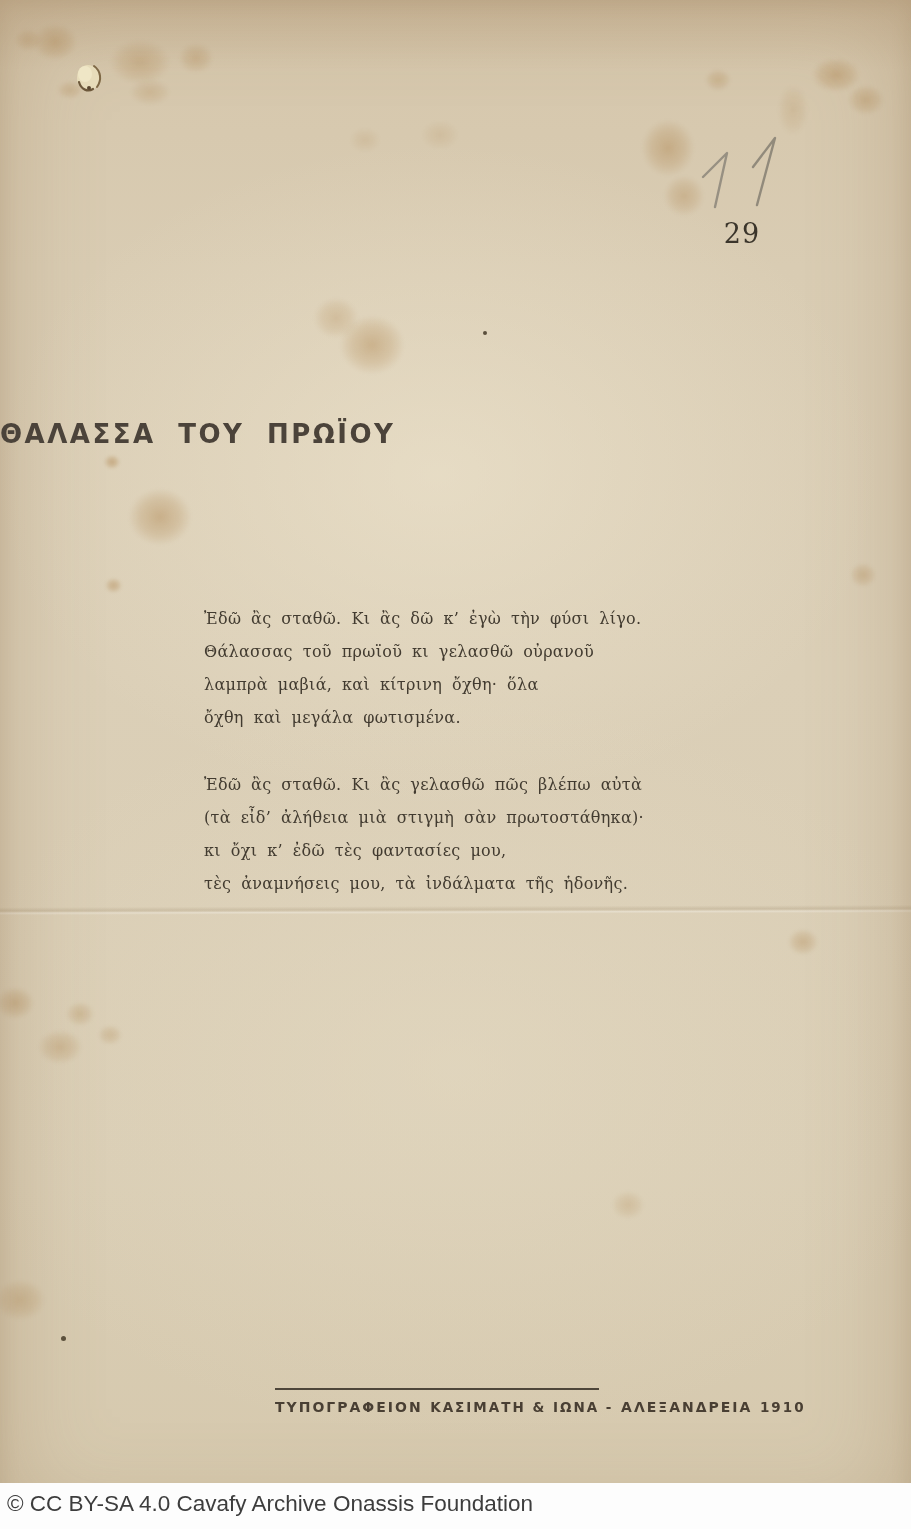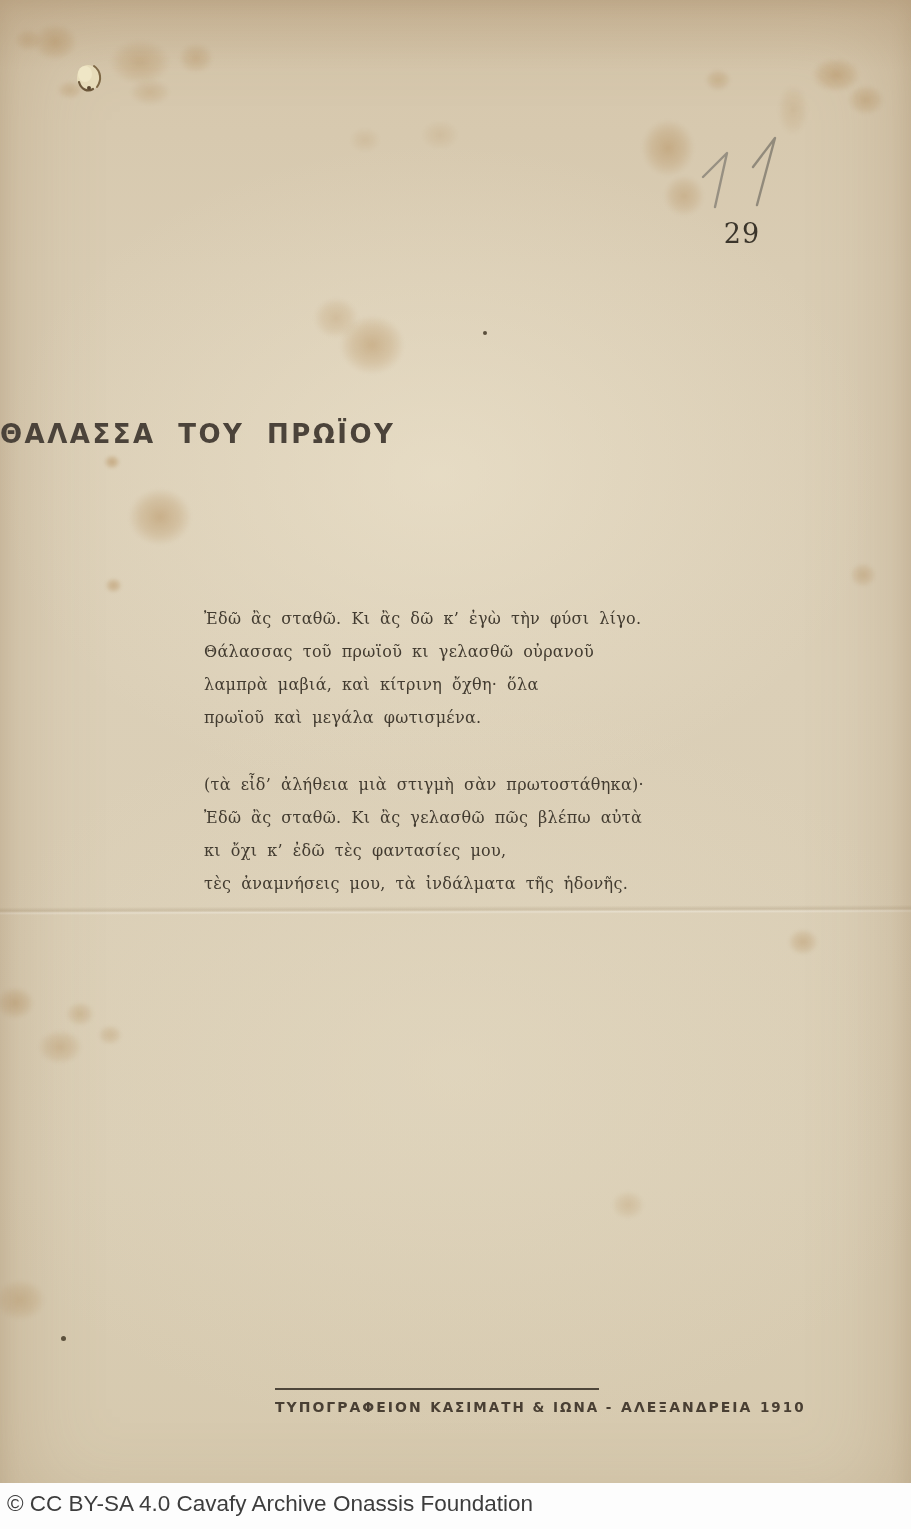--- a/index.html
+++ b/index.html
@@ -125,26 +125,26 @@
   </svg>
 
   <div id="pagenum">29</div>
 
   <div id="title">ΘΑΛΑΣΣΑ ΤΟΥ ΠΡΩΪΟΥ</div>
 
   <div id="stanza1" class="stanza">
     <div>Ἐδῶ ἂς σταθῶ. Κι ἂς δῶ κ’ ἐγὼ τὴν φύσι λίγο.</div>
     <div>Θάλασσας τοῦ πρωϊοῦ κι γελασθῶ οὐρανοῦ</div>
     <div>λαμπρὰ μαβιά, καὶ κίτρινη ὄχθη· ὅλα</div>
-    <div>πρωϊοῦ καὶ μεγάλα φωτισμένα.</div>
+    <div>ὄχθη καὶ μεγάλα φωτισμένα.</div>
   </div>
 
   <div id="stanza2" class="stanza">
+    <div>Ἐδῶ ἂς σταθῶ. Κι ἂς γελασθῶ πῶς βλέπω αὐτὰ</div>
     <div>(τὰ εἶδ’ ἀλήθεια μιὰ στιγμὴ σὰν πρωτοστάθηκα)·</div>
-    <div>Ἐδῶ ἂς σταθῶ. Κι ἂς γελασθῶ πῶς βλέπω αὐτὰ</div>
     <div>κι ὄχι κ’ ἐδῶ τὲς φαντασίες μου,</div>
     <div>τὲς ἀναμνήσεις μου, τὰ ἰνδάλματα τῆς ἡδονῆς.</div>
   </div>
 
   <div id="imprint">
     <span class="sm">ΤΥΠΟΓΡΑΦΕΙΟΝ</span>
     <span class="lg">ΚΑΣΙΜΑΤΗ &amp; ΙΩΝΑ -</span>
     <span class="sm">ΑΛΕΞΑΝΔΡΕΙΑ</span>
     <span class="lg">1910</span>
   </div>

